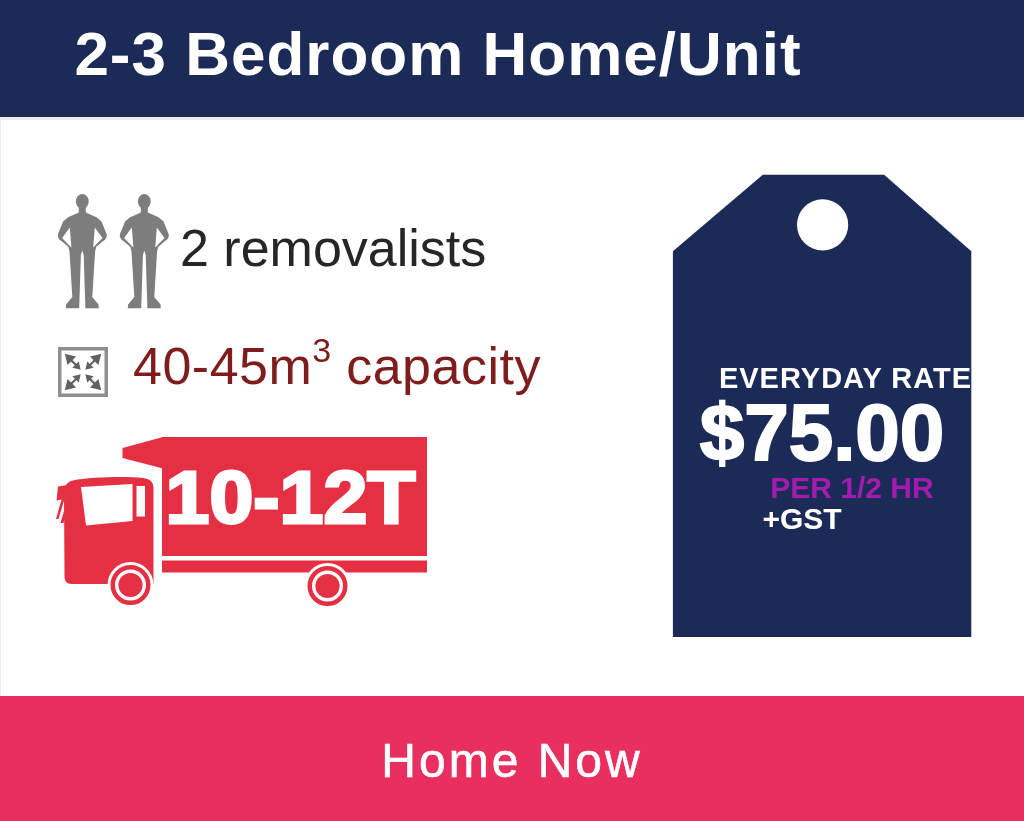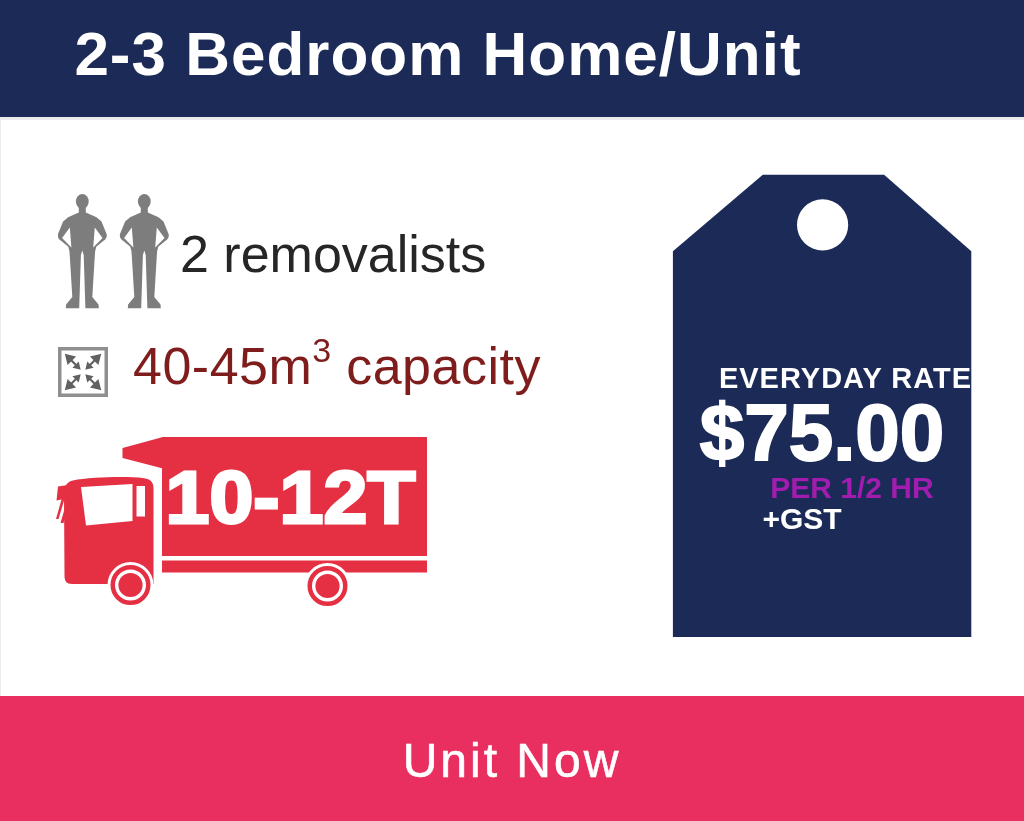--- a/index.html
+++ b/index.html
@@ -23,21 +23,21 @@
       M36.8,33.5 L44.5,44 L35.2,53.5 Z M11.8,33.5 L4.1,44 L13.4,53.5 Z"></path>
     </g>
     <g transform="translate(62,0)">
       <ellipse cx="24.3" cy="7.4" rx="6.4" ry="7.4"></ellipse>
       <path fill-rule="evenodd" d="M20.8,13 L27.8,13 L27.8,18.5 L38.5,23.2 L43.5,27.5 L48.6,40 C49.3,43 48,45.5 45.2,47 L38.3,52.8 L37.2,57 L36.8,62 L34.3,103 L40.5,110.5 L40.8,114.3 L27.4,114.3 L25.7,61 L24.3,56.5 L22.9,61 L21.2,114.3 L7.8,114.3 L8.1,110.5 L14.3,103 L11.8,62 L11.4,57 L10.3,52.8 L3.4,47 C0.6,45.5 -0.7,43 0,40 L5.1,27.5 L10.1,23.2 L20.8,18.5 Z
       M36.8,33.5 L44.5,44 L35.2,53.5 Z M11.8,33.5 L4.1,44 L13.4,53.5 Z"></path>
     </g>
   </g>
 </svg>
 
-<div class="abs" style="left:180px;top:228px;font-size:52px;color:#262626;line-height:1;">2 removalists</div>
+<div class="abs" style="left:180px;top:222px;font-size:52px;color:#262626;line-height:1;">2 removalists</div>
 
 <svg class="abs" style="left:58px;top:347px;" width="50" height="50" viewBox="0 0 50 50">
   <rect x="1" y="1" width="48" height="48" fill="#ffffff" stroke="#8f8f8f" stroke-width="5"></rect>
   <g stroke="#616161" stroke-width="2.2" fill="#616161">
     <line x1="11" y1="11" x2="19.5" y2="19.5"></line>
       <path d="M8.3,8.3 L15.9,10.2 L10.2,15.9 Z"></path>
       <path d="M21.2,21.2 L16.6,20.1 L20.1,16.6 Z"></path>
     <line x1="39" y1="11" x2="30.5" y2="19.5"></line>
       <path d="M41.7,8.3 L34.1,10.2 L39.8,15.9 Z"></path>
       <path d="M28.8,21.2 L33.4,20.1 L29.9,16.6 Z"></path>
@@ -93,13 +93,13 @@
 <div class="abs" style="left:672px;top:362px;width:347px;text-align:center;color:#ffffff;font-size:29px;font-weight:bold;letter-spacing:1px;">EVERYDAY RATE</div>
 
 <div class="abs" style="left:672px;top:387px;width:300px;text-align:center;color:#ffffff;font-size:80px;font-weight:bold;-webkit-text-stroke:2px #ffffff;">$75.00</div>
 
 <div class="abs" style="left:672px;top:471px;width:360px;text-align:center;color:#a21caf;font-size:30px;font-weight:bold;">PER 1/2 HR</div>
 
 <div class="abs" style="left:672px;top:502px;width:260px;text-align:center;color:#ffffff;font-size:30px;font-weight:bold;">+GST</div>
 
 <div class="abs" style="left:0;top:696px;width:1024px;height:125px;background:#e82f5f;"></div>
 
-<div class="abs" style="left:0;top:733px;width:1024px;text-align:center;color:#ffffff;font-size:48px;letter-spacing:3px;-webkit-text-stroke:0.6px #ffffff;">Unit Now</div>
+<div class="abs" style="left:0;top:733px;width:1024px;text-align:center;color:#ffffff;font-size:48px;letter-spacing:3px;-webkit-text-stroke:0.6px #ffffff;">Home Now</div>
 
 </body></html>

